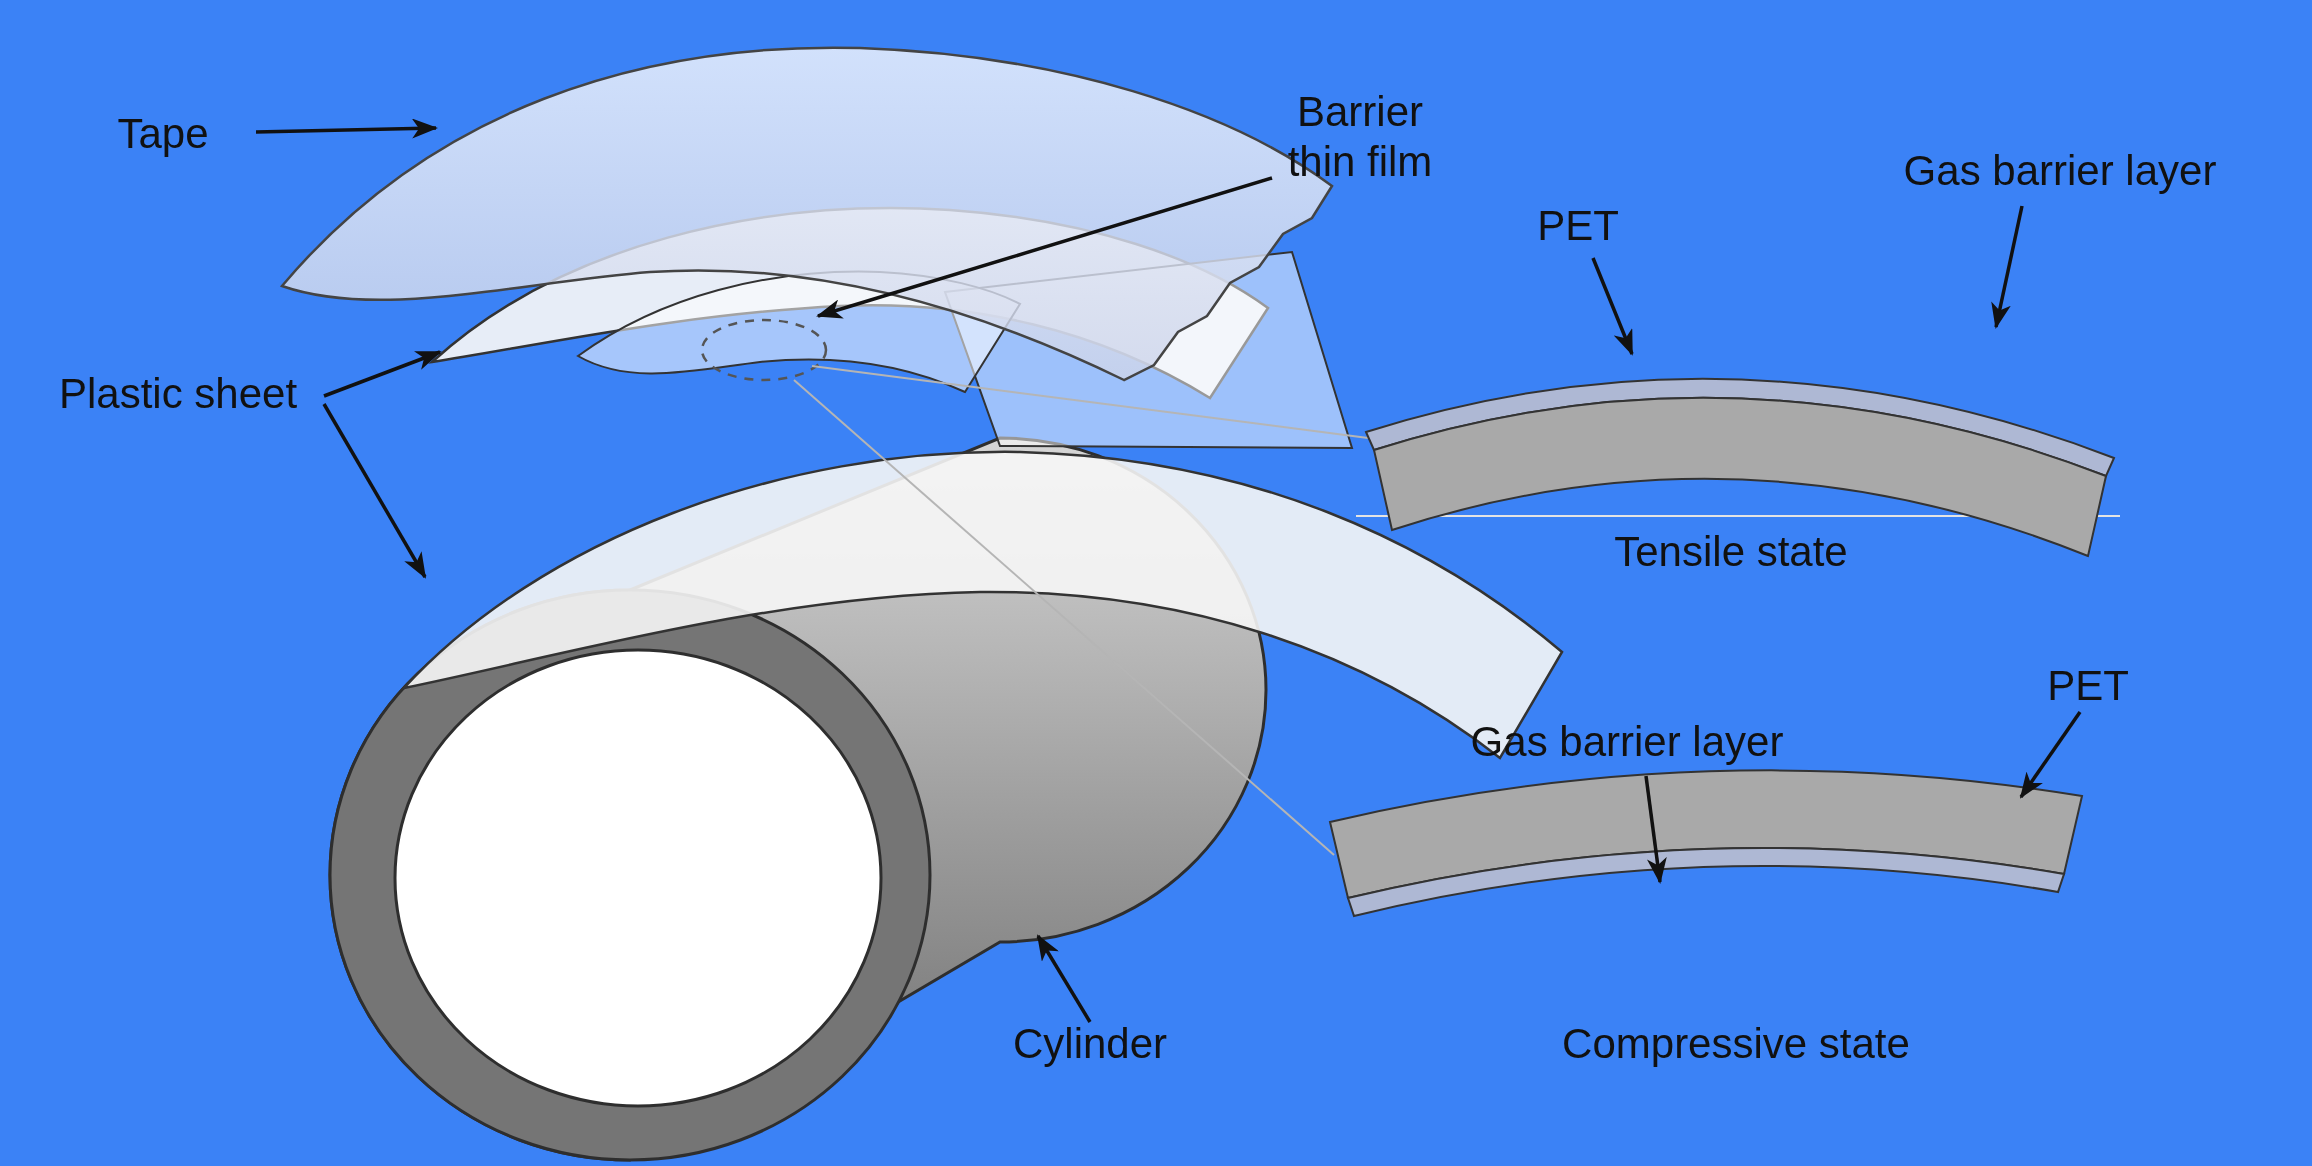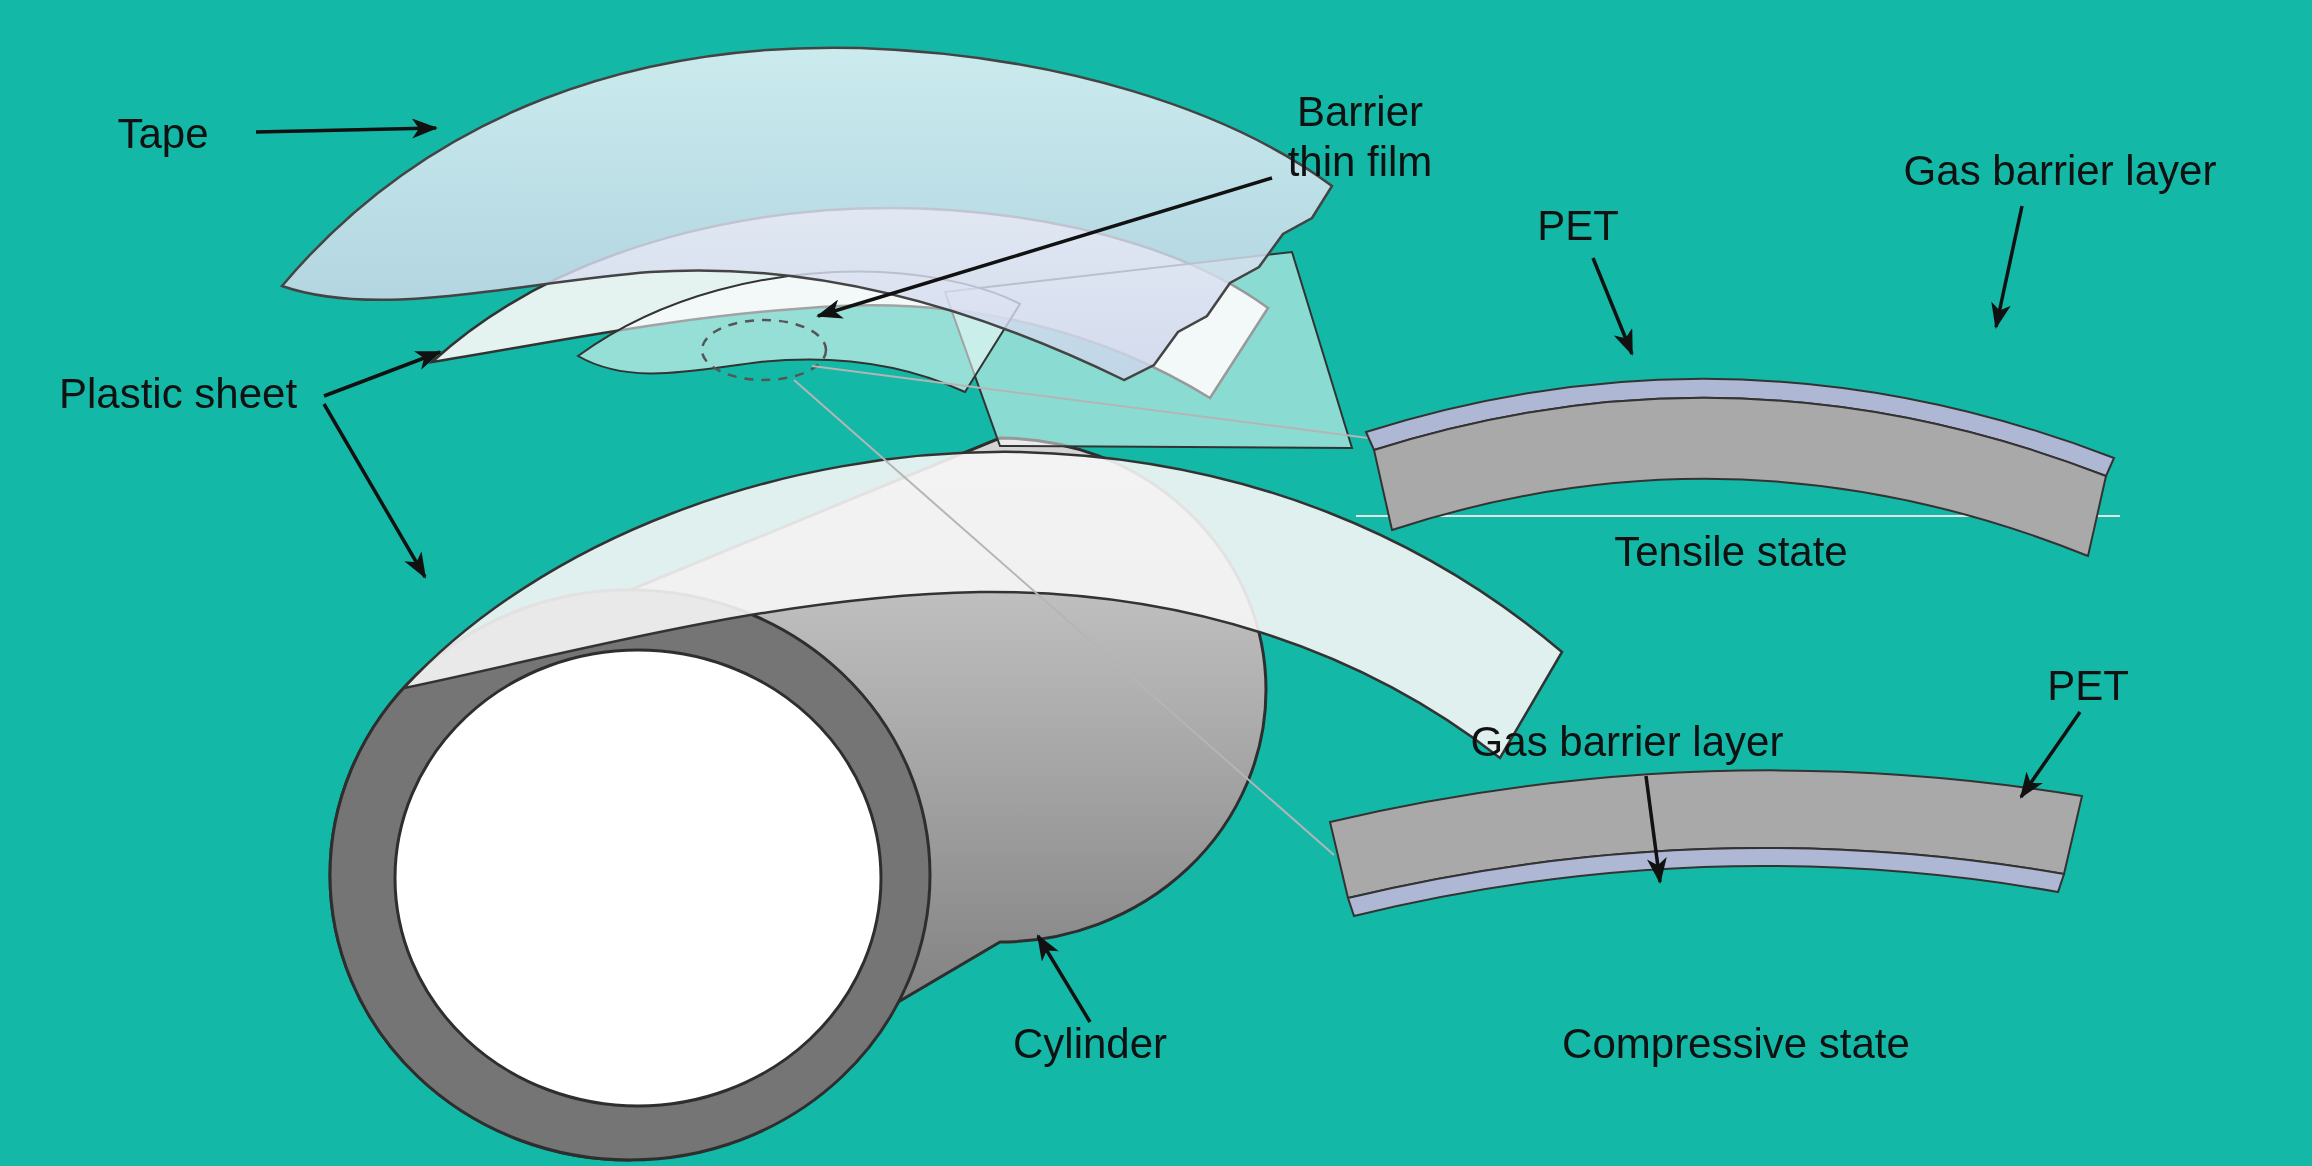--- a/index.html
+++ b/index.html
@@ -1,16 +1,16 @@
 <!DOCTYPE html>
 <html><head>
 <meta charset="utf-8">
 <style>
   html,body{margin:0;padding:0;background:#ffffff;}
-  .stage{position:relative;width:2312px;height:1166px;background:#14b8a6;overflow:hidden;}
+  .stage{position:relative;width:2312px;height:1166px;background:#3b82f6;overflow:hidden;}
   svg{display:block;}
   text{font-family:"Liberation Sans","DejaVu Sans",sans-serif;font-size:42px;fill:#111111;}
   .thin-connector{stroke:#b5b5b5;stroke-width:2;}
   .outline{stroke:#333333;}
 </style>
 </head>
 <body>
 
 <div class="stage">
 <svg width="2312" height="1166" viewBox="0 0 2312 1166">

